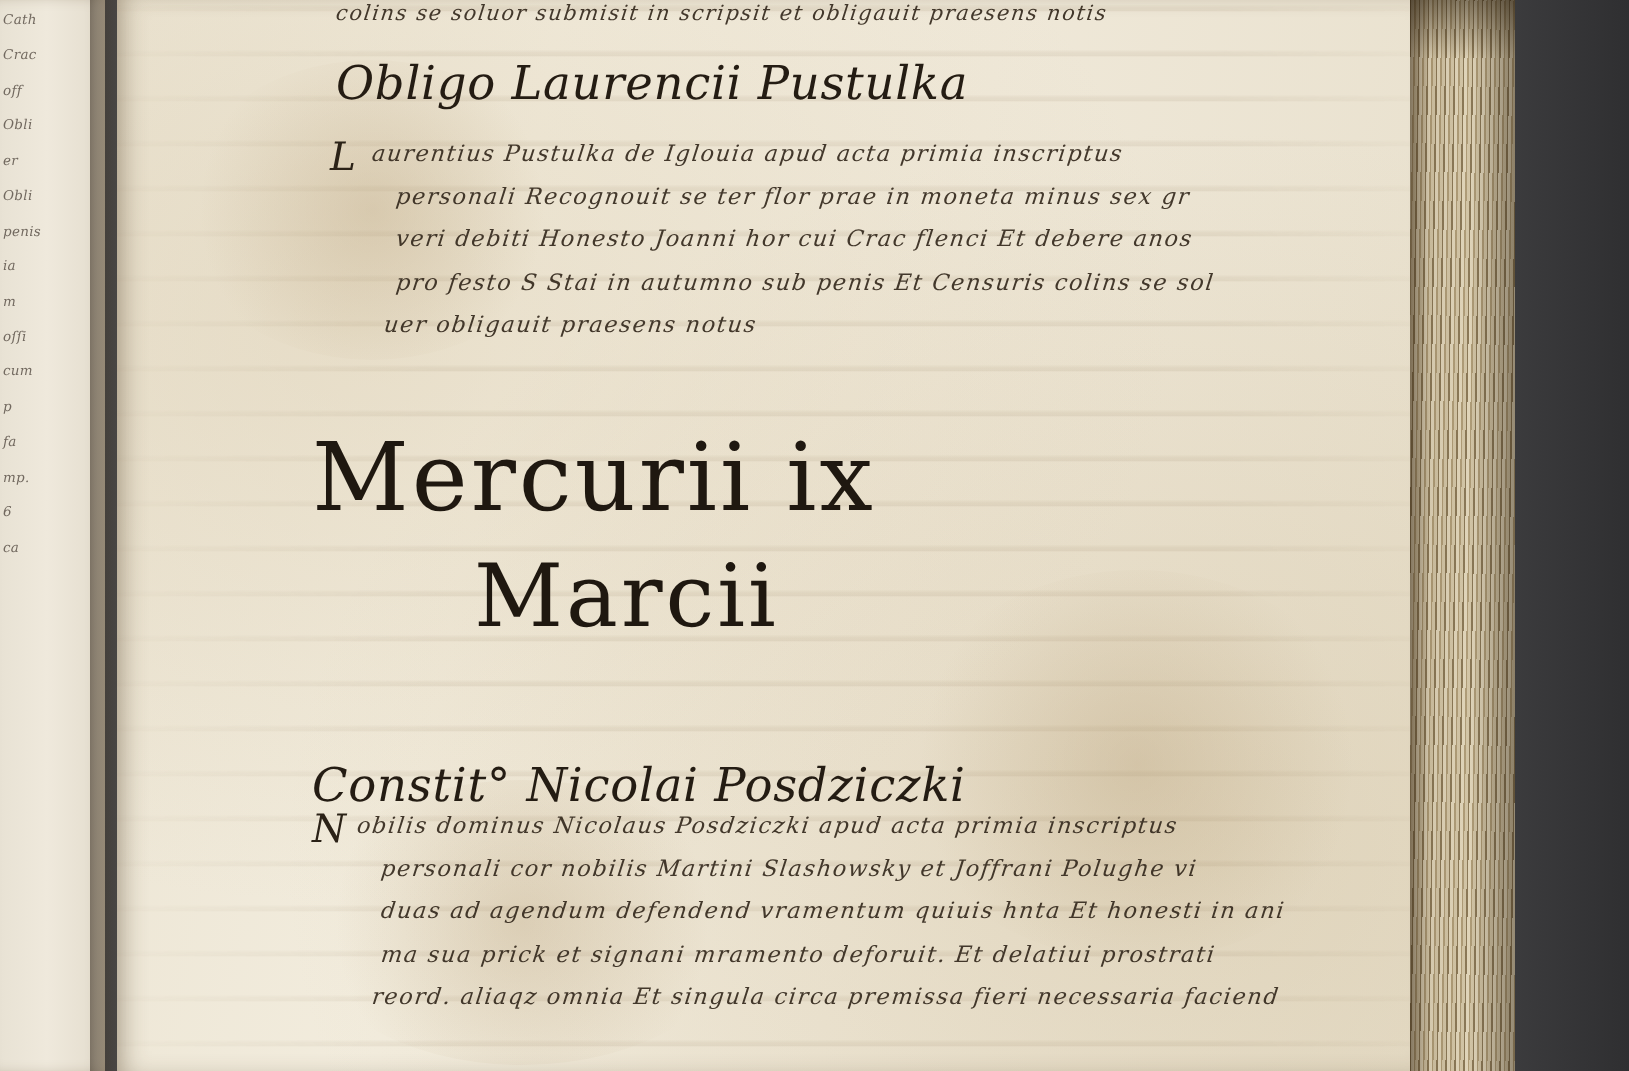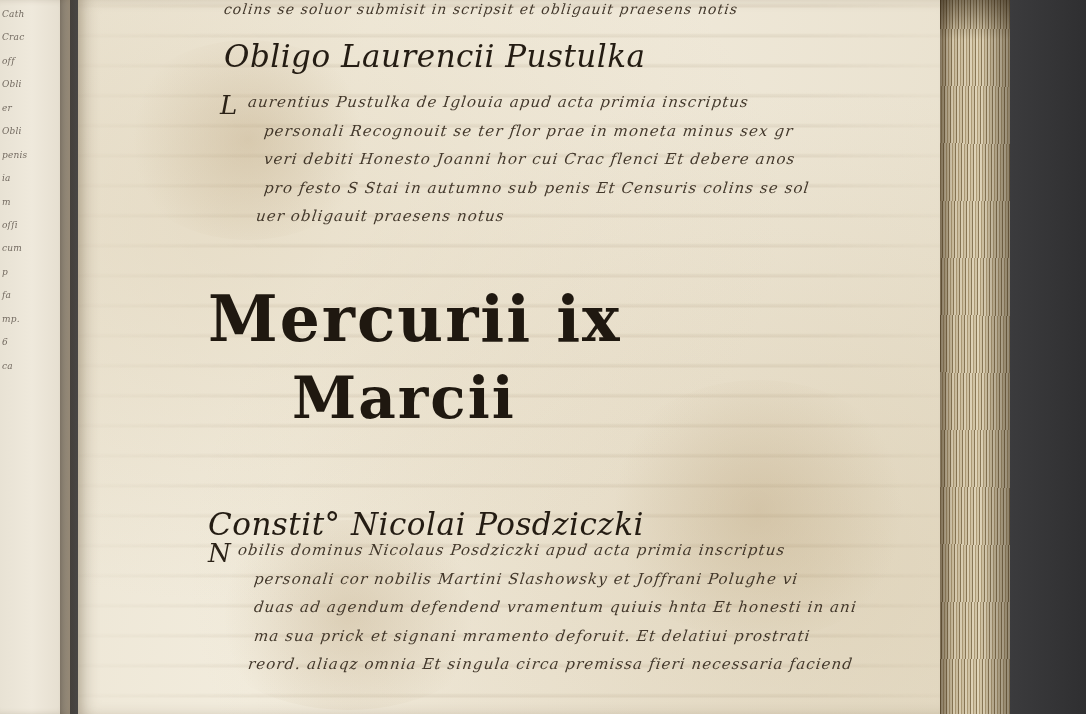--- a/index.html
+++ b/index.html
@@ -224,23 +224,23 @@
       <div style="position:relative;">
         <span class="drop-cap" style="position:absolute; left:0px; top:2px;">L</span>
         <div class="body-line" style="margin-left:28px;">aurentius Pustulka de Iglouia apud acta primia inscriptus</div>
       </div>
       <div class="body-line" style="margin-left:44px;">personali Recognouit se ter flor prae in moneta minus sex gr</div>
       <div class="body-line" style="margin-left:44px;">veri debiti Honesto Joanni hor cui Crac flenci Et debere anos</div>
       <div class="body-line" style="margin-left:44px;">pro festo S Stai in autumno sub penis Et Censuris colins se sol</div>
       <div class="body-line" style="margin-left:36px;">uer obligauit praesens notus</div>
     </div>
 
-    <div class="block" style="left:130px; top:282px;font-weight:bold;">
+    <div class="block" style="left:130px; top:282px;">
       <div class="heading-huge">Mercurii ix</div>
-      <div class="heading-huge second" style="margin-left:84px; margin-top:8px;">Marcii</div>
+      <div class="heading-huge second" style="margin-left:108px; margin-top:8px;">Marcii</div>
     </div>
 
     <div class="block" style="left:130px; top:506px;">
       <div class="heading-small">Constit° Nicolai Posdziczki</div>
     </div>
 
     <div class="block" style="left:130px; top:536px;">
       <div style="position:relative;">
         <span class="drop-cap" style="position:absolute; left:0px; top:2px;">N</span>
         <div class="body-line" style="margin-left:30px;">obilis dominus Nicolaus Posdziczki apud acta primia inscriptus</div>

